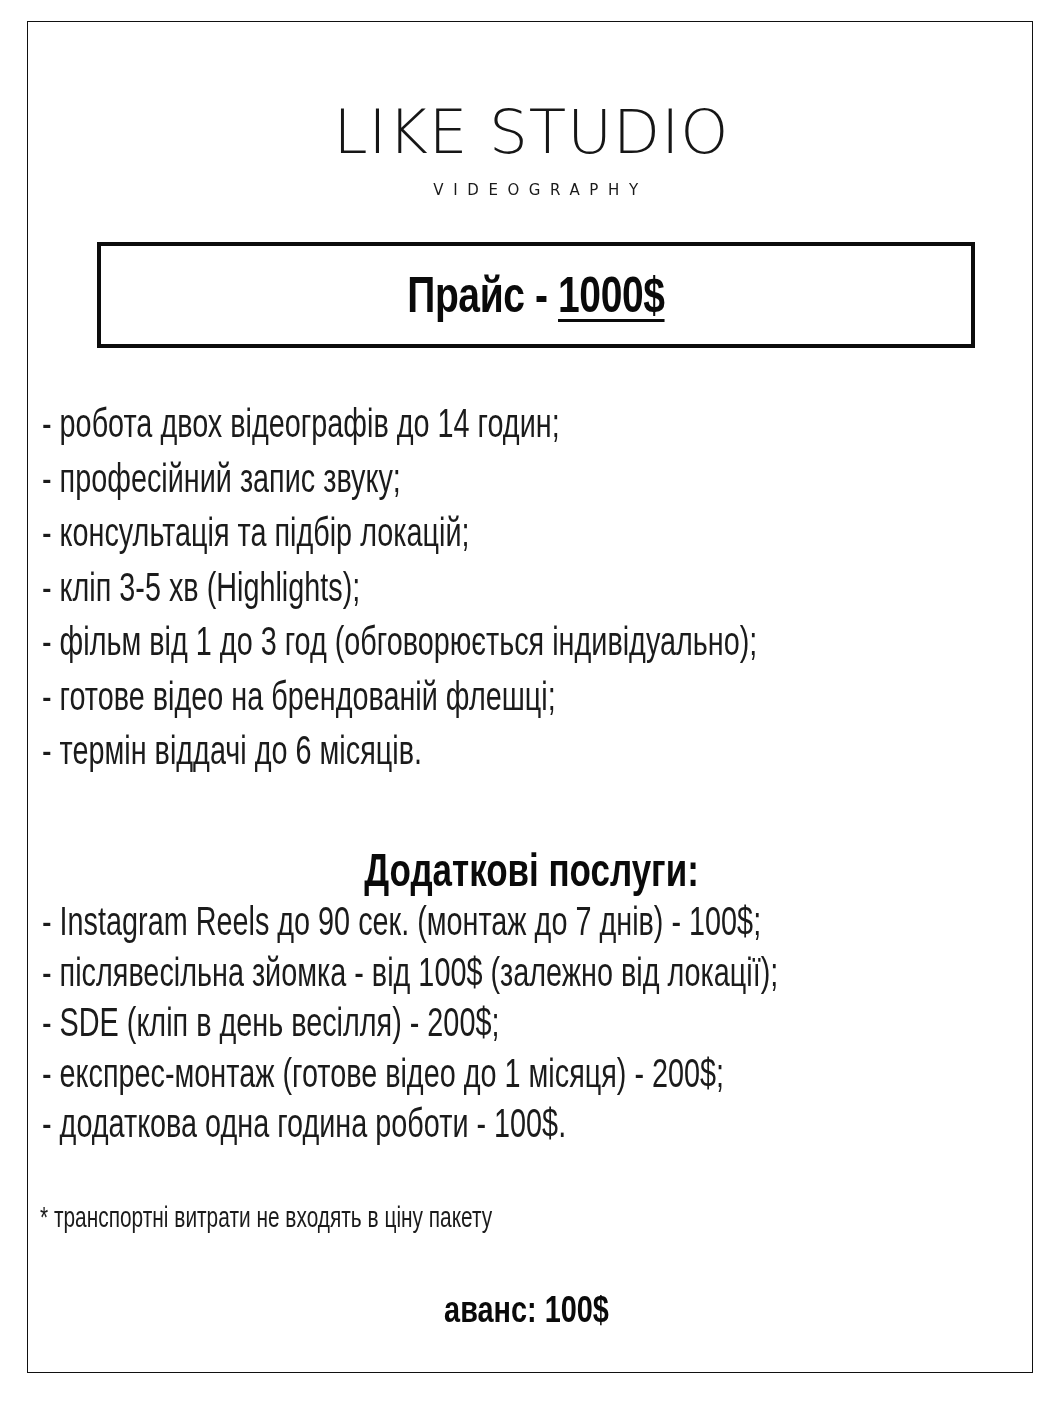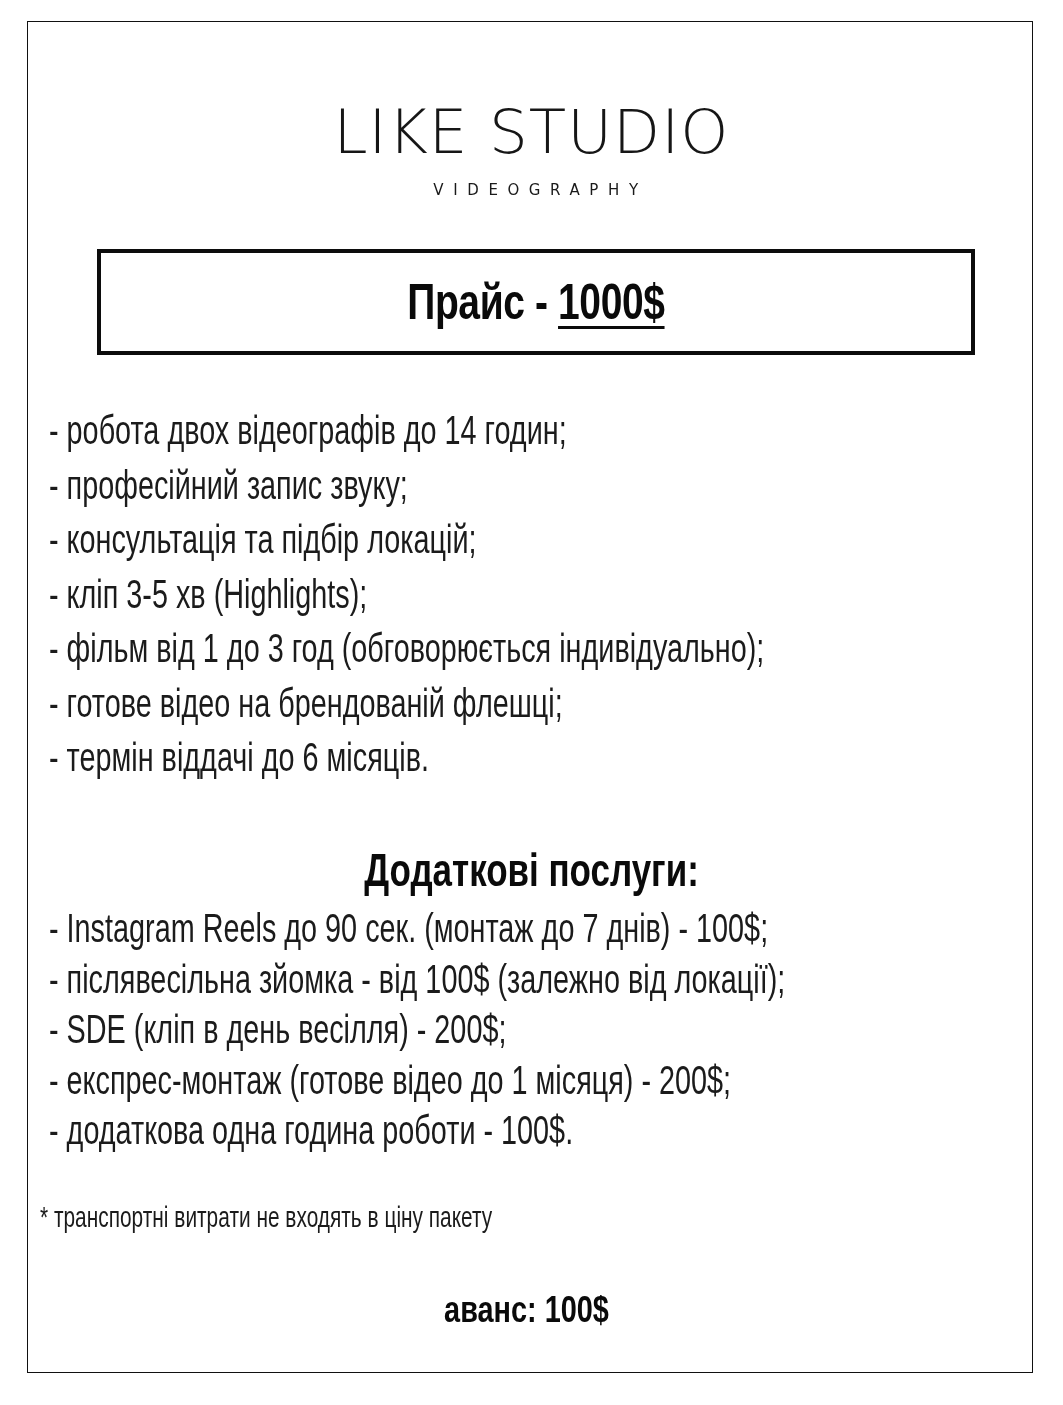--- a/index.html
+++ b/index.html
@@ -48,21 +48,21 @@
       font-family: "DejaVu Sans", sans-serif;
       font-size: 15px;
       letter-spacing: 9.6px;
       padding-left: 9px;
       color: #1a1a1a;
       line-height: 20px;
     }
     .price-box {
       position: absolute;
       left: 97px;
-      top: 249px;
+      top: 242px;
       width: 878px;
       height: 106px;
       border: 4px solid #0c0c0c;
       box-sizing: border-box;
       display: flex;
       align-items: center;
       justify-content: center;
     }
     .price-title {
       font-family: "Liberation Sans", sans-serif;
@@ -75,21 +75,21 @@
       white-space: nowrap;
     }
     .price-amount {
       text-decoration: underline;
       text-decoration-thickness: 3px;
       text-underline-offset: 7px;
     }
     .list {
       position: absolute;
       left: 42px;
-      margin: 7px;
+      margin: 0;
       padding: 0;
       list-style: none;
     }
     .list li {
       font-family: "Liberation Sans", sans-serif;
       font-size: 40px;
       line-height: 54.5px;
       height: 54.5px;
       white-space: nowrap;
       color: #1b1b1b;

